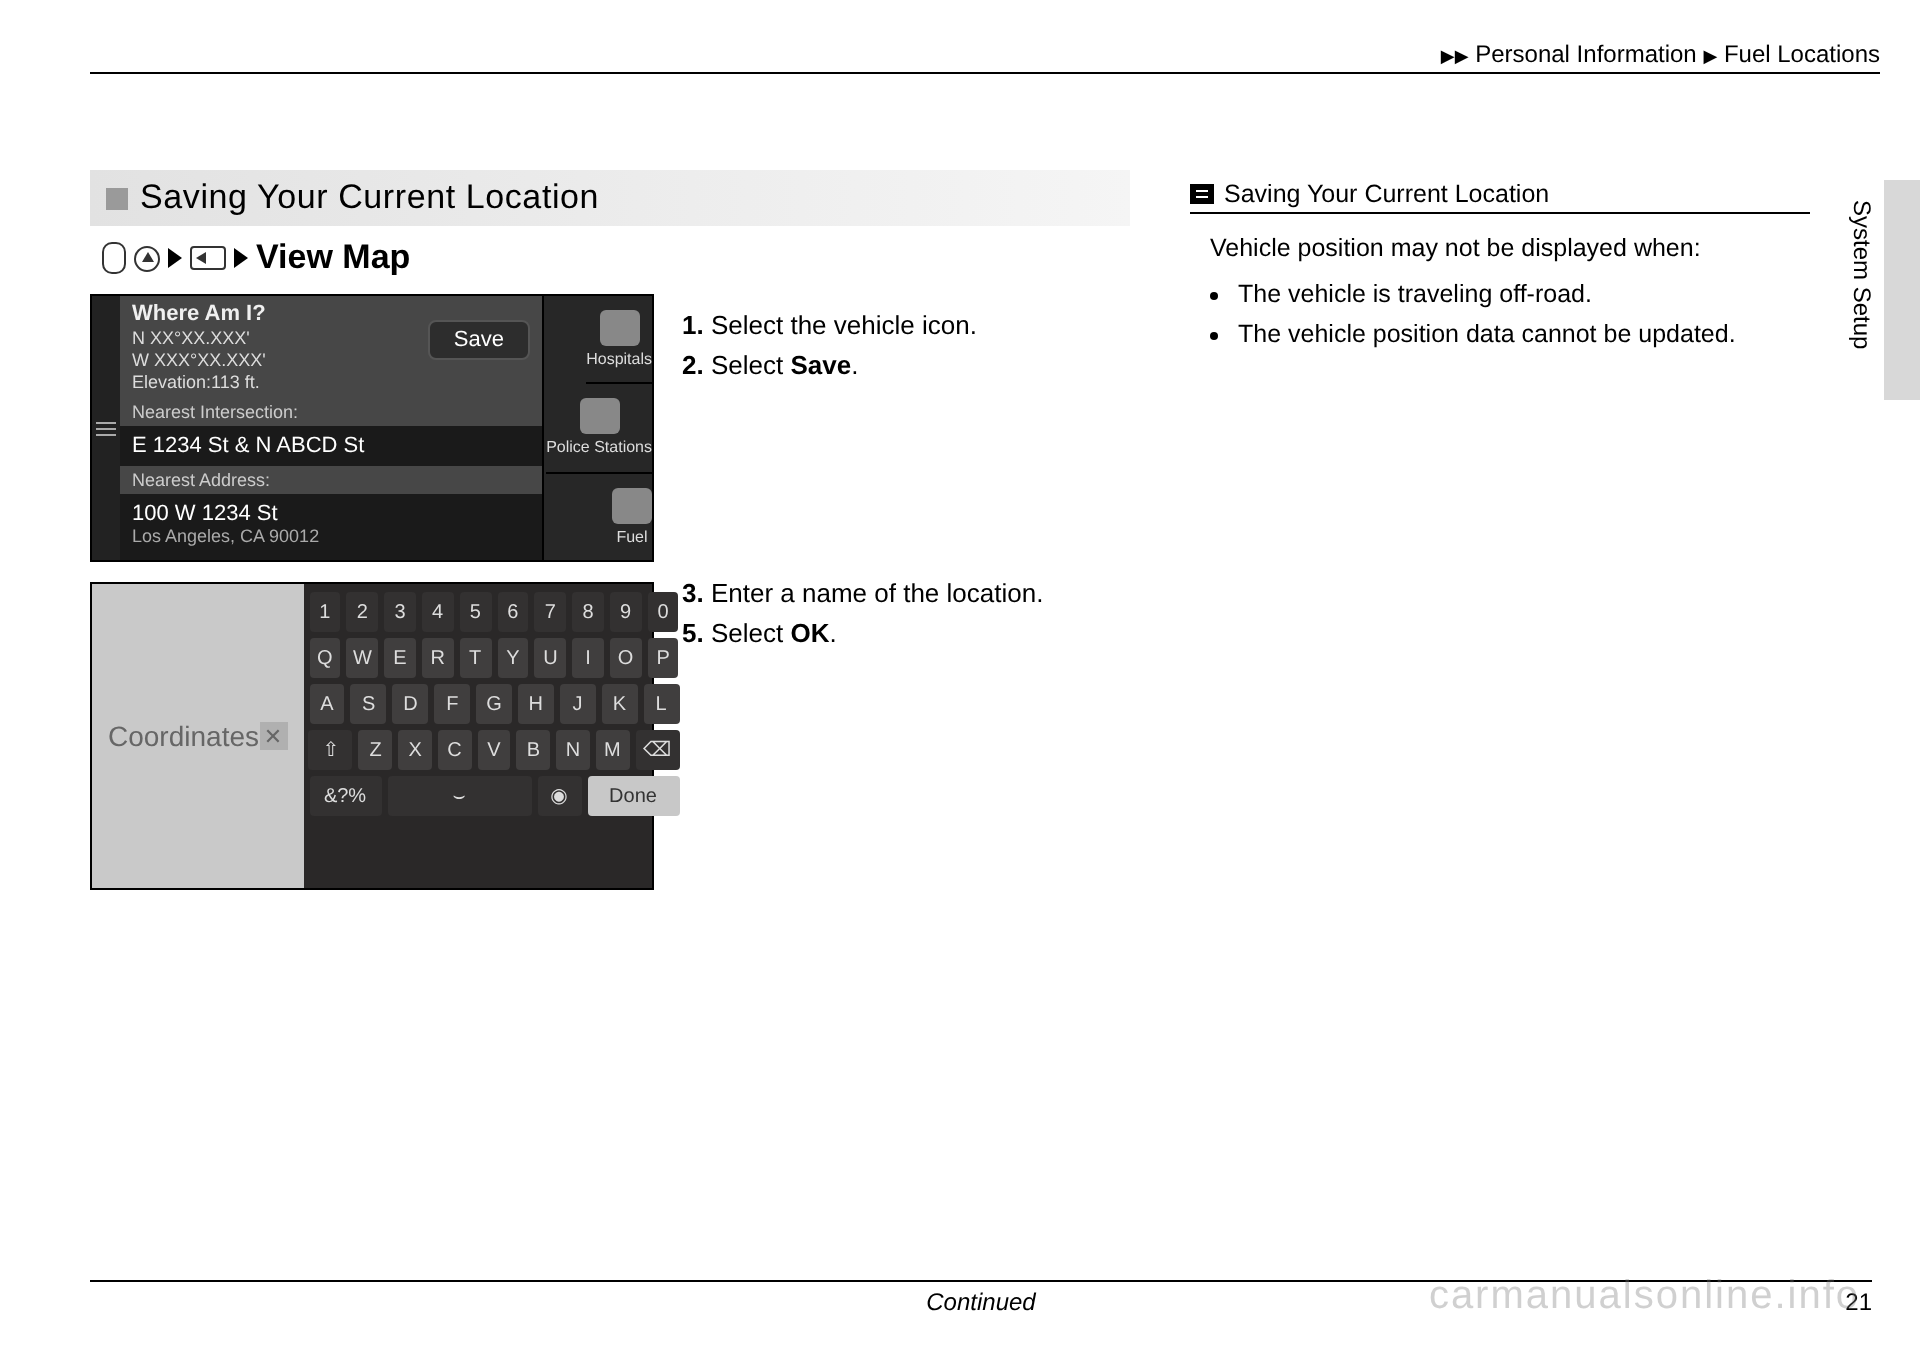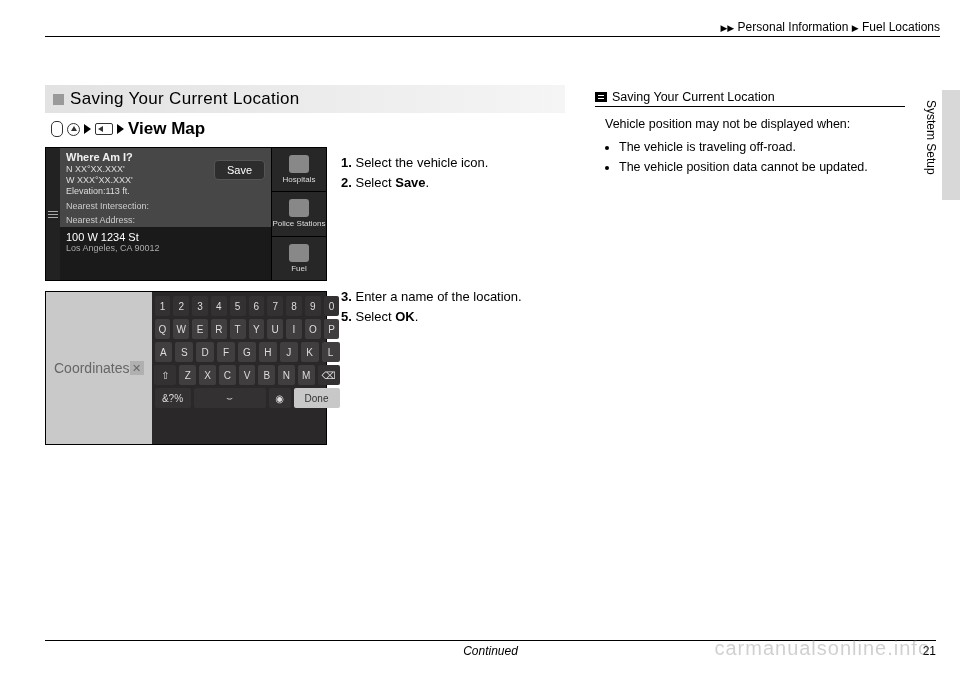--- a/index.html
+++ b/index.html
@@ -88,21 +88,21 @@
   .d1-ham{width:10px;display:flex;flex-direction:column;gap:2px;}
   .d1-ham span{height:1px;background:#aaa;display:block;}
   .d1-main{flex:1;display:flex;flex-direction:column;}
   .d1-top{background:#474747;padding:3px 6px;position:relative;flex:0 0 auto;}
   .d1-title{font-weight:bold;font-size:11px;}
   .d1-coords{font-size:9px;color:#ddd;line-height:1.2;margin-top:1px;}
   .d1-save{position:absolute;right:6px;top:12px;background:#2d2d2d;border:1px solid #555;border-radius:4px;padding:3px 12px;font-size:11px;color:#fff;}
   .d1-label{background:#474747;padding:2px 6px;font-size:9px;color:#ccc;}
   .d1-value{background:#1a1a1a;padding:4px 6px;font-size:11px;color:#fff;}
   .d1-sub{font-size:9px;color:#aaa;}
-  .d1-side{width:54px;background:#272727;display:flex;flex-direction:column;border-left:1px solid #000;}
+  .d1-side{width:54px;background:#272727;display:flex;flex-direction:column;border-left:1px solid #000;align-items:flex-end;}
   .d1-side-item{flex:1;display:flex;flex-direction:column;align-items:center;justify-content:center;font-size:8px;color:#ddd;border-bottom:1px solid #000;gap:2px;}
   .d1-side-item:last-child{border-bottom:none;}
   .d1-side-icon{width:20px;height:18px;background:#888;border-radius:3px;}
 
   
   .device2 {
     width: 280px;
     height: 152px;
     background: #2a2828;
     border: 1px solid #000;
@@ -187,20 +187,21 @@
           <div class="d1-top">
             <div class="d1-title">Where Am I?</div>
             <div class="d1-coords">
               <div>N XX°XX.XXX'</div>
               <div>W XXX°XX.XXX'</div>
               <div>Elevation:113 ft.</div>
             </div>
             <div class="d1-save">Save</div>
           </div>
           <div class="d1-label">Nearest Intersection:</div>
+          <div class="d1-value">E 1234 St &amp; N ABCD St</div>
           <div class="d1-label">Nearest Address:</div>
           <div class="d1-value">
             <div>100 W 1234 St</div>
             <div class="d1-sub">Los Angeles, CA 90012</div>
           </div>
         </div>
         <div class="d1-side">
           <div class="d1-side-item">
             <div class="d1-side-icon"></div>
             <span>Hospitals</span>

